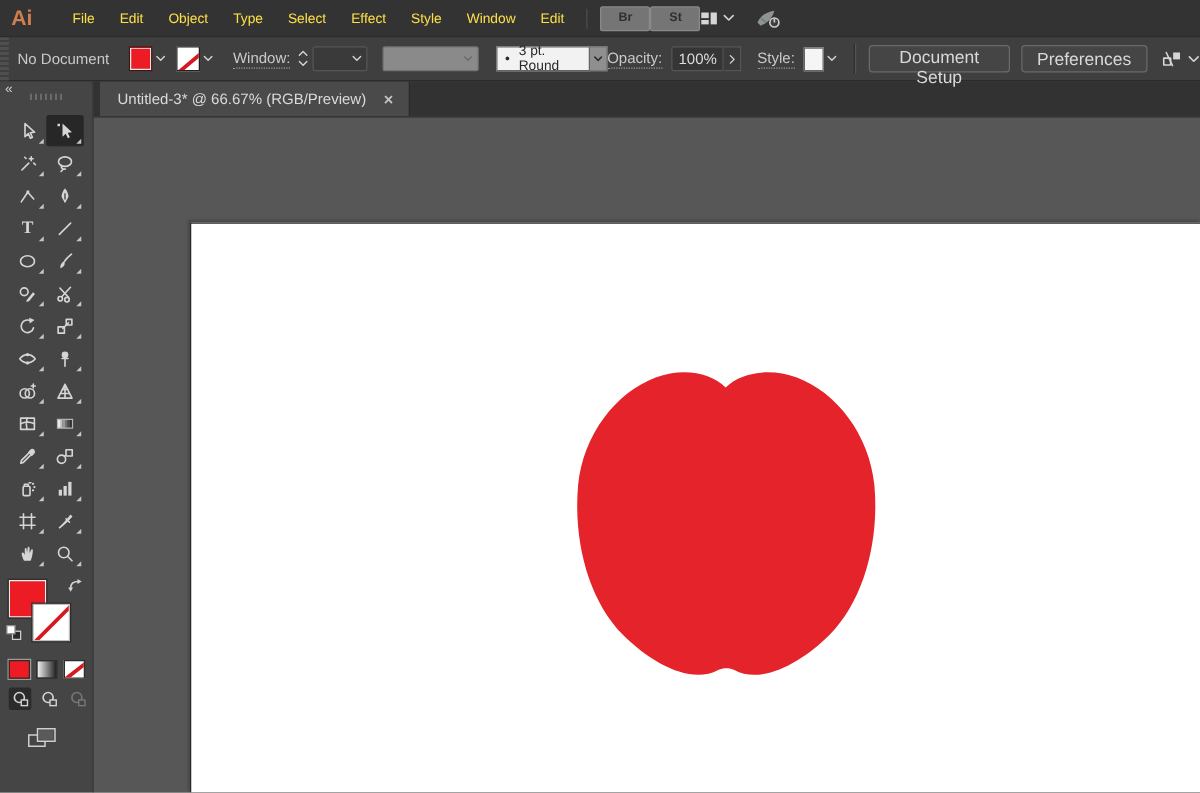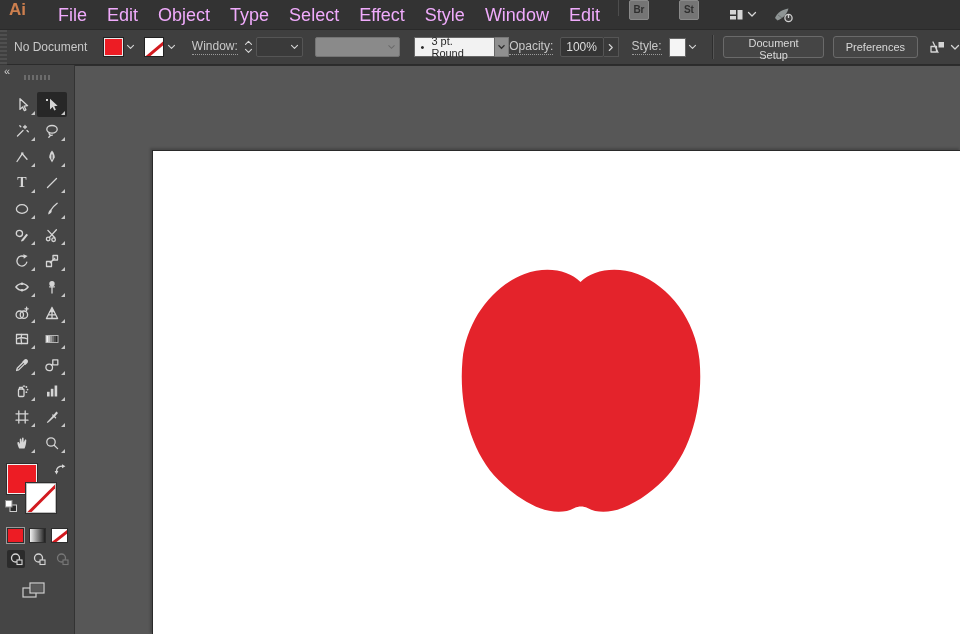--- a/index.html
+++ b/index.html
@@ -1,28 +1,28 @@
 <!DOCTYPE html>
 <html><head>
 <meta charset="utf-8">
 <style>
   *{margin:0;padding:0;box-sizing:border-box;user-select:none}
   html,body{width:960px;height:634px;overflow:hidden}
   body{font-family:"Liberation Sans",sans-serif;background:#575757}
   .app{position:relative;width:960px;height:634px;background:#575757;color:#d4d4d4}
 
   
-  .menubar{height:30px;background:#333333;display:flex;border-bottom:1px solid #2a2a2a}
+  .menubar{height:30px;background:#333333;display:flex;align-items:center;border-bottom:1px solid #2a2a2a}
   .logo{color:#cd7f4e;font-weight:bold;font-size:17px;margin:0 0 0 9px;letter-spacing:0}
   .menus{display:flex;align-items:center;margin-left:22px;gap:0}
-  .menu{font-size:18px;color:#f0abfc;padding:0 10px;height:30px;line-height:30px;cursor:default}
+  .menu{font-size:11px;color:#fde047;padding:0 10px;height:30px;line-height:30px;cursor:default}
   .mb-sep{width:1px;height:16px;background:#4d4d4d;margin:0 10px 0 8px}
-  .sq-btn{width:20px;height:20px;background:#757575;border:1px solid #8a8a8a;border-radius:2px;
+  .sq-btn{width:40px;height:20px;background:#757575;border:1px solid #8a8a8a;border-radius:2px;
           color:#2f2f2f;font-size:10px;font-weight:bold;font-family:"Liberation Sans",sans-serif;
-          margin-right:30px;text-align:center;line-height:18px;cursor:pointer}
+          margin-right:0;text-align:center;line-height:18px;cursor:pointer}
   .icon-btn{display:flex;align-items:center;gap:3px;margin-right:16px;cursor:pointer}
   .chev svg{display:block}
 
   
   .controlbar{position:relative;height:35px;background:#3f3f3f;border-bottom:1px solid #2b2b2b;
               display:flex;align-items:center;font-size:12px;color:#c9c9c9;padding-left:14px}
   .cb-grip{position:absolute;left:0;top:0;width:7px;height:35px;
            background:repeating-linear-gradient(180deg,#565656 0 2px,#3f3f3f 2px 4px);opacity:.7}
   .cb-label{color:#c9c9c9;white-space:nowrap}
   .cb-link{border-bottom:1px dotted #9b9b9b;padding-bottom:1px;cursor:pointer;white-space:nowrap}
@@ -34,21 +34,21 @@
   .stepper{display:flex;flex-direction:column;justify-content:center;gap:2px;margin:0 3px 0 6px;cursor:pointer}
   .field-dark{height:20px;background:#353535;border:1px solid #555;border-radius:2px;display:flex;align-items:center;padding:0 5px;color:#ddd}
   .dd-dark{width:52px;height:20px;background:#3a3a3a;border:1px solid #555;border-radius:2px;display:flex;align-items:center;justify-content:flex-end;cursor:pointer}
   .dd-disabled{width:93px;height:20px;background:#8f8f8f;border:1px solid #777;border-radius:2px;display:flex;align-items:center;justify-content:flex-end;opacity:.95;cursor:default}
   .brush-box{width:88px;height:20px;background:#f2f2f2;border:1px solid #666;display:flex;align-items:center;gap:7px;padding:0 6px;color:#2a2a2a;font-size:11px;cursor:pointer}
   .brush-chev{width:16px;height:20px;background:#8f8f8f;border:1px solid #777;border-left:none;display:flex;align-items:center;justify-content:center;cursor:pointer}
   .expand-btn{width:16px;height:20px;border:1px solid #555;border-left:none;background:#3a3a3a;display:flex;align-items:center;justify-content:center;cursor:pointer}
   .style-sw{width:19px;height:19px;background:#f5f5f5;border:1px solid #666;cursor:pointer}
   .cb-vsep{width:1px;height:24px;background:#2e2e2e;box-shadow:1px 0 0 #555;margin:0 11px 0 12px}
   .cb-btn{height:22px;background:#454545;border:1px solid #6a6a6a;border-radius:3px;color:#d9d9d9;
-          font-size:11px;font-family:"Liberation Sans",sans-serif;padding:0 12px;margin-right:9px;cursor:pointer}
+          font-size:14px;font-family:"Liberation Sans",sans-serif;padding:0 12px;margin-right:9px;cursor:pointer}
 
   
   .main{display:flex;height:569px}
 
   
   .toolbar{width:75px;background:#454545;border-right:1px solid #333;display:flex;flex-direction:column;flex:none}
   .tb-head{position:relative;height:27px}
   .collapse{position:absolute;left:4px;top:0;font-size:11px;color:#cfcfcf;cursor:pointer}
   .tb-grip{position:absolute;left:24px;top:10px;width:27px;height:5px;
            background:repeating-linear-gradient(90deg,#6b6b6b 0 2px,#454545 2px 4px);cursor:grab}
@@ -454,20 +454,26 @@
       <div class="screenmode">
         <svg width="26" height="20" viewBox="0 0 26 20">
           <rect x="2" y="8" width="13" height="9" fill="#454545" stroke="#cfcfcf" stroke-width="1.2"></rect>
           <rect x="9" y="3" width="14" height="10" fill="#454545" stroke="#cfcfcf" stroke-width="1.2"></rect>
           <rect x="10.2" y="4.2" width="11.6" height="7.6" fill="#5a5a5a"></rect>
         </svg>
       </div>
     </div>
 
     <div class="right">
+      <div class="tabbar">
+        <div class="tab">
+          <span>Untitled-3* @ 66.67% (RGB/Preview)</span>
+          <span class="tab-close">×</span>
+        </div>
+      </div>
 
       <div class="canvas">
         <div class="artboard">
           <svg class="apple" viewBox="0 0 245 253">
             <path d="M122 14
                  C110 2, 88 -2, 66 6
                  C34 18, 8 52, 4 92
                  C0 136, 12 184, 40 212
                  C62 234, 94 252, 116 240
                  C120 238, 125 238, 129 240

